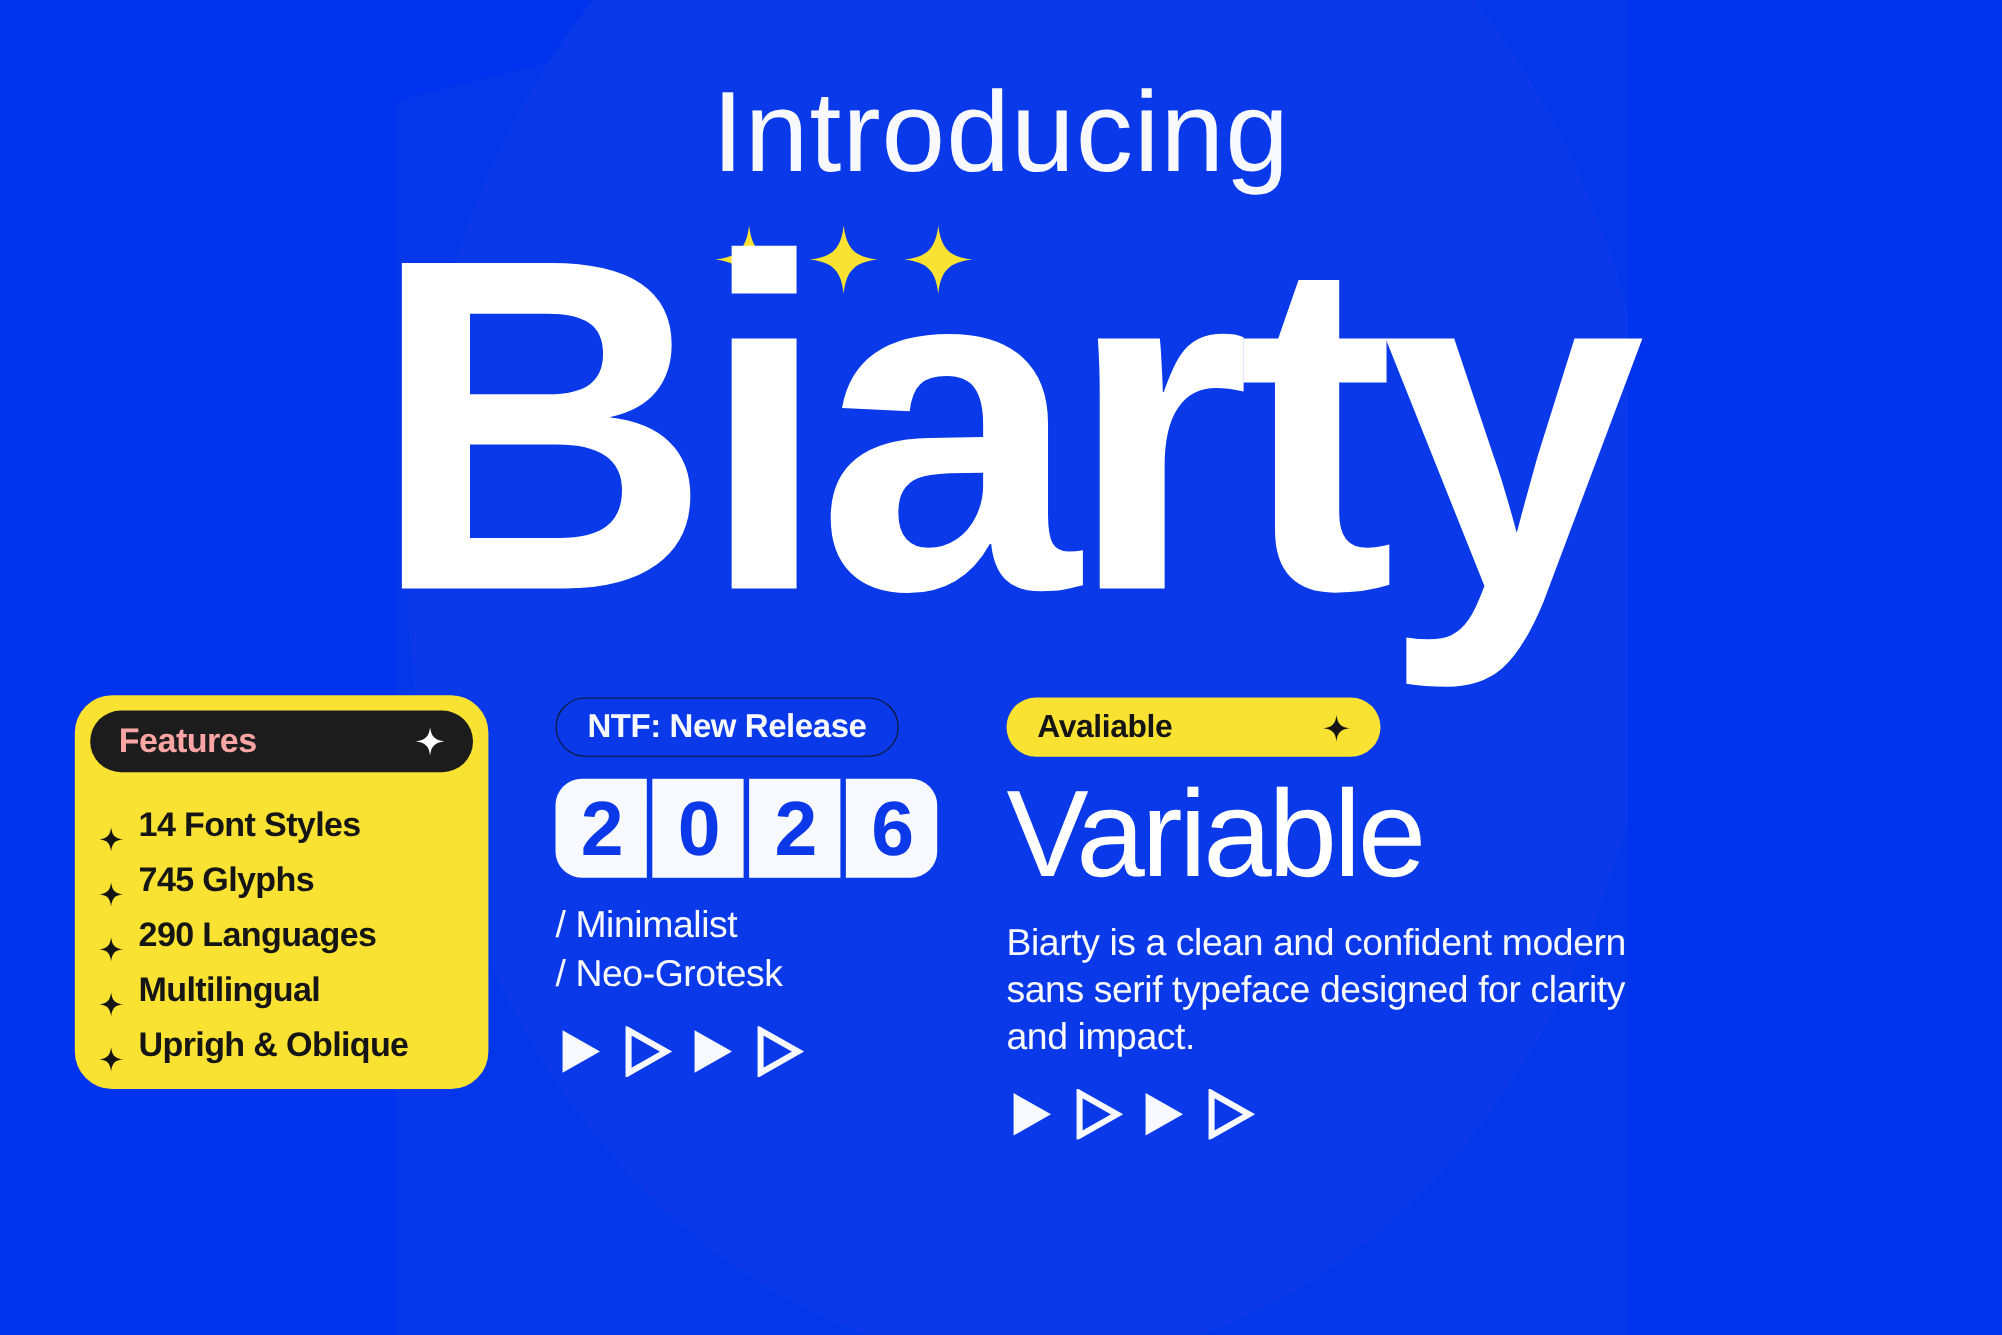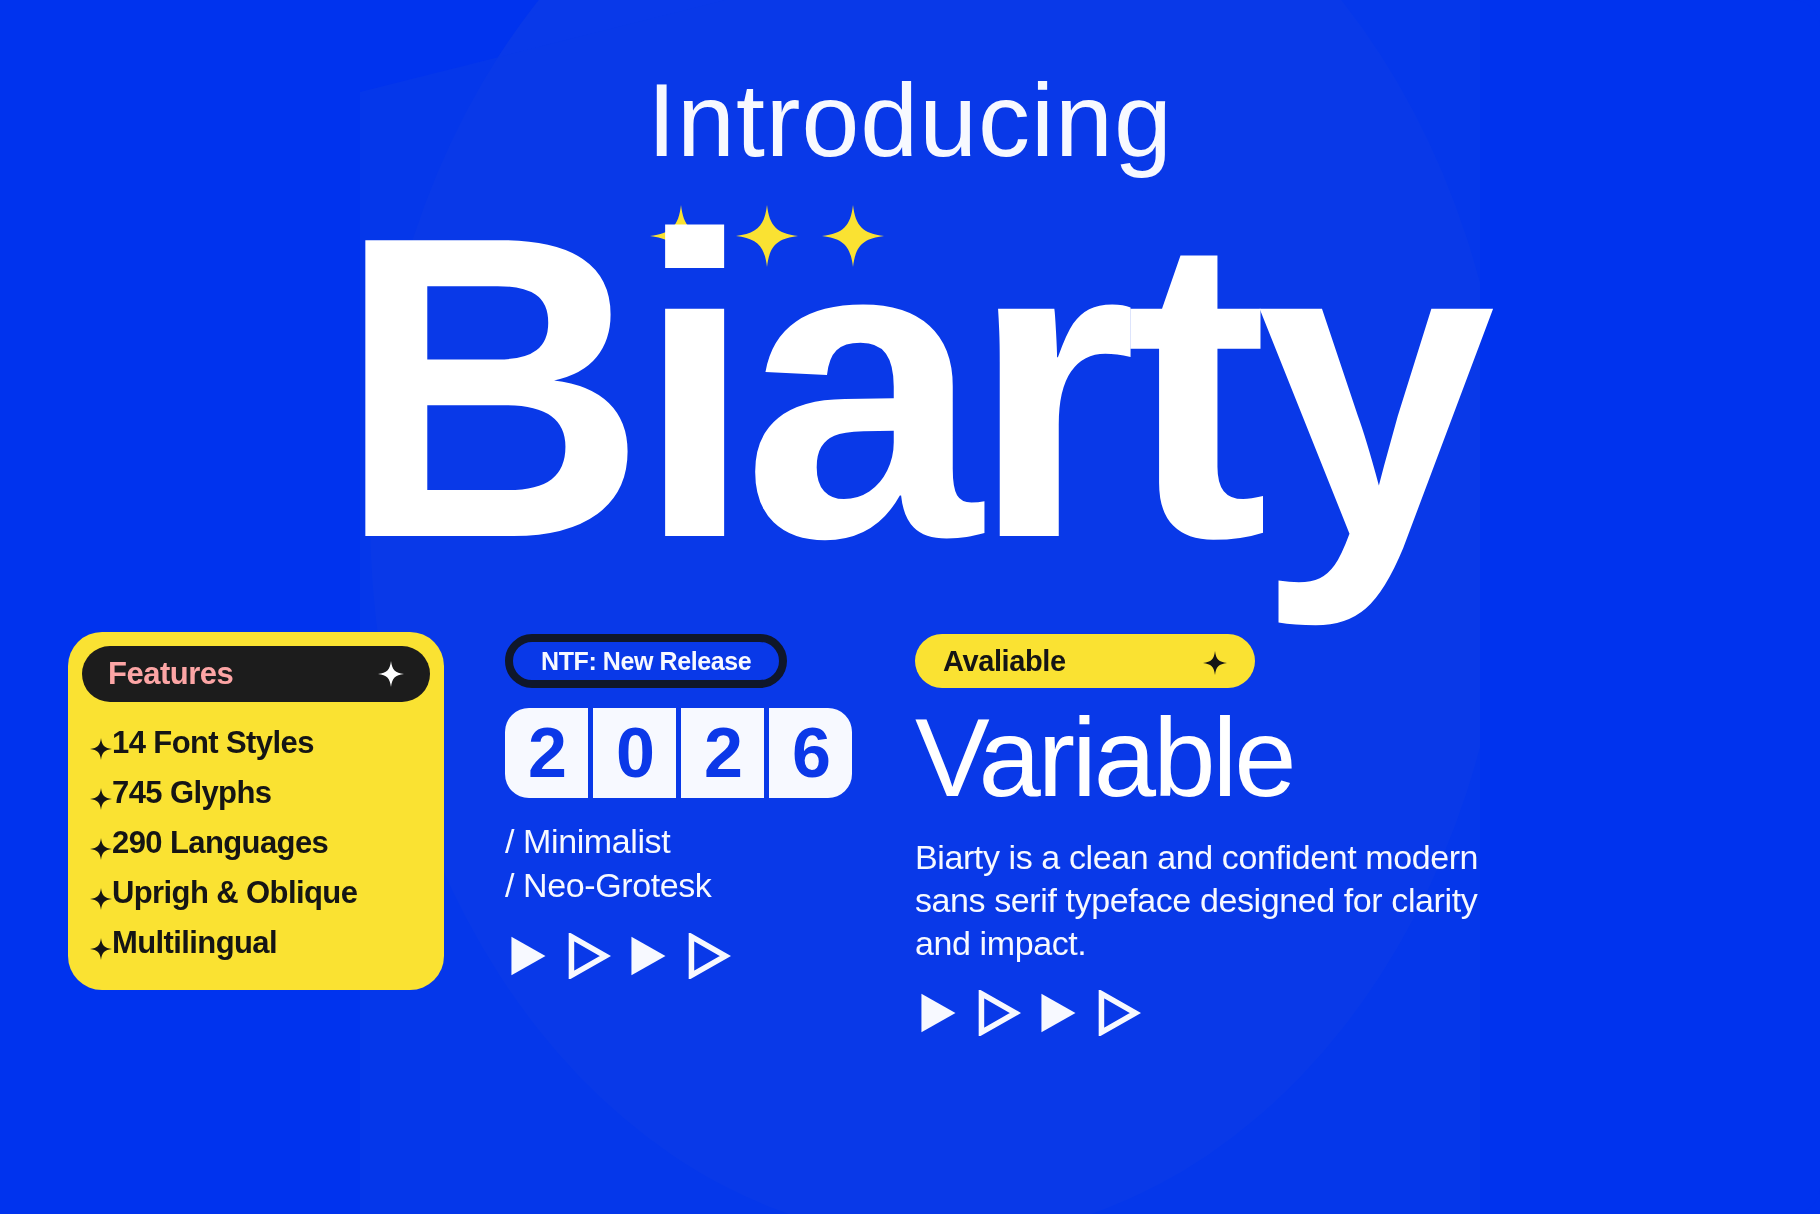--- a/index.html
+++ b/index.html
@@ -80,37 +80,37 @@
     display:flex;align-items:center;justify-content:space-between;
     padding:0 26px;
     margin-bottom:16px;
   }
   .features-head-title{
     color:#fca5a5;font-size:31px;font-weight:700;letter-spacing:-.5px;
   }
   .features-head-star{width:26px;height:26px;}
   .features-list{list-style:none;margin:0;padding:0 0 0 8px;}
   .features-list li{
-    display:flex;align-items:center;
+    display:flex;align-items:flex-end;gap:14px;
     color:#151515;font-size:31px;font-weight:700;
     letter-spacing:-.6px;
     height:50px;
   }
   .li-star{width:22px;height:22px;flex:none;}
 
   
   .mid-col{position:absolute;left:505px;top:10px;width:370px;}
   .pill-outline{
     display:inline-flex;align-items:center;justify-content:center;
-    border:8px solid #0f172a;
+    border:1px solid #0f172a;
     border-radius:999px;
     height:54px;
     padding:0 28px;
     box-sizing:border-box;
-    color:#F7F9FF;font-size:25px;font-weight:700;letter-spacing:-.4px;
+    color:#F7F9FF;font-size:30px;font-weight:700;letter-spacing:-.4px;
   }
   .year-row{display:flex;gap:5px;margin-top:20px;}
   .year-digit{
     width:83px;height:90px;
     background:#F7F9FF;
     color:#0B38E8;
     display:flex;align-items:center;justify-content:center;
     font-size:70px;font-weight:700;
     letter-spacing:-2px;
   }
@@ -222,29 +222,29 @@
               </svg>
           </span>
           <span>290 Languages</span>
         </li>
         <li>
           <span class="li-star">
             <svg viewBox="0 0 100 100">
                 <path d="M50 0 C54 34 66 46 100 50 C66 54 54 66 50 100 C46 66 34 54 0 50 C34 46 46 34 50 0 Z" fill="#151515"></path>
               </svg>
           </span>
+          <span>Multilingual</span>
+        </li>
+        <li>
+          <span class="li-star">
+            <svg viewBox="0 0 100 100">
+                <path d="M50 0 C54 34 66 46 100 50 C66 54 54 66 50 100 C46 66 34 54 0 50 C34 46 46 34 50 0 Z" fill="#151515"></path>
+              </svg>
+          </span>
           <span>Uprigh &amp; Oblique</span>
-        </li>
-        <li>
-          <span class="li-star">
-            <svg viewBox="0 0 100 100">
-                <path d="M50 0 C54 34 66 46 100 50 C66 54 54 66 50 100 C46 66 34 54 0 50 C34 46 46 34 50 0 Z" fill="#151515"></path>
-              </svg>
-          </span>
-          <span>Multilingual</span>
         </li>
       </ul>
     </div>
 
     <div class="mid-col">
       <div class="pill-outline">NTF: New Release</div>
 
       <div class="year-row">
         <div class="year-digit">2</div>
         <div class="year-digit">0</div>

